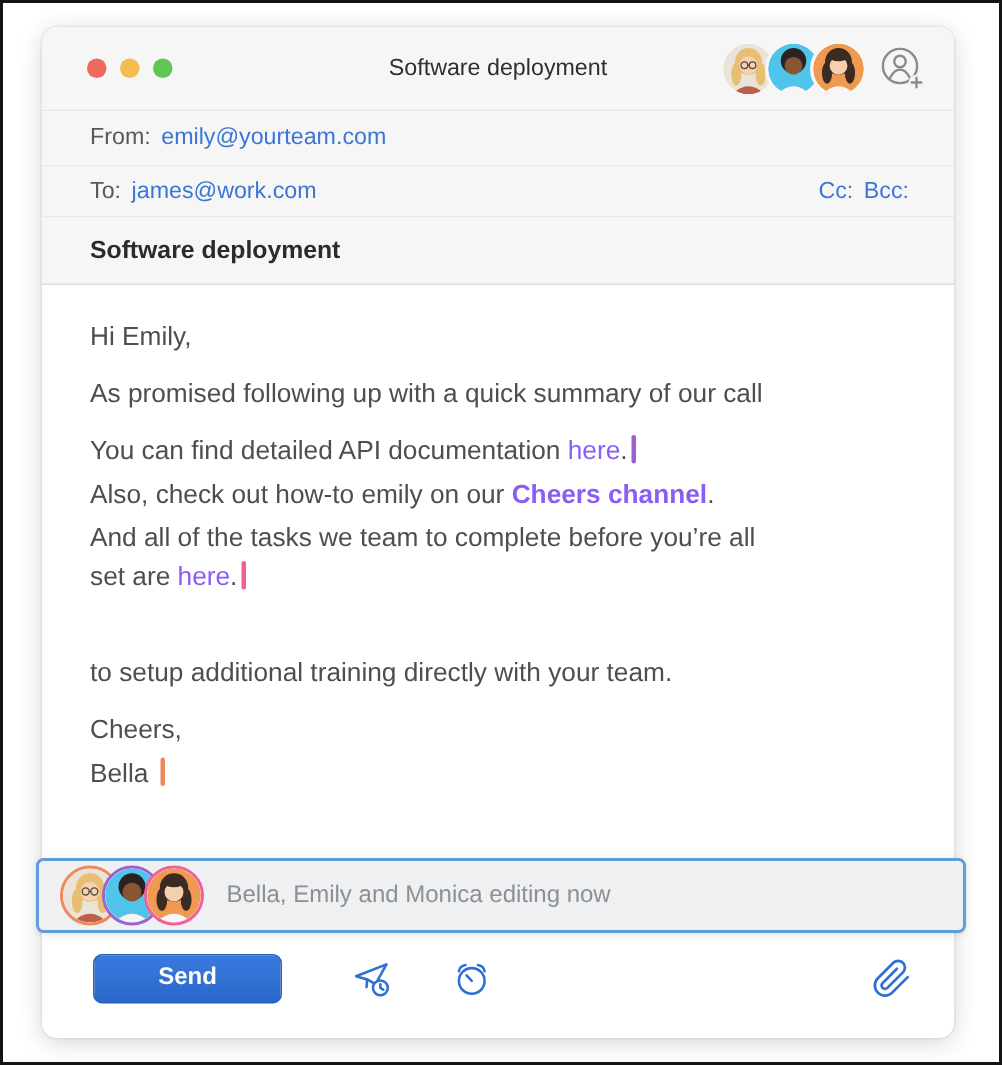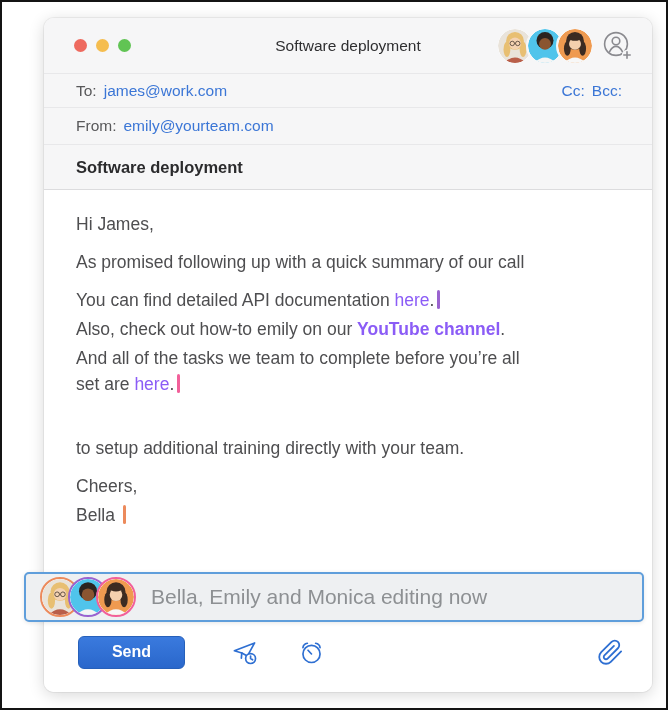--- a/index.html
+++ b/index.html
@@ -1,17 +1,17 @@
 <!DOCTYPE html>
 <html><head>
 <meta charset="utf-8">
 <style>
   html,body{margin:0;padding:0;background:#fff;font-family:"Liberation Sans","DejaVu Sans",sans-serif;}
   .frame{position:relative;width:664px;height:706px;border:2px solid #141414;background:#fff;overflow:hidden;}
-  .window{position:absolute;left:42px;top:16px;width:608px;height:674px;background:#fff;border-radius:10px;
+  .window{position:absolute;left:26px;top:16px;width:608px;height:674px;background:#fff;border-radius:10px;
           box-shadow:0 3px 16px rgba(0,0,0,.16),0 0 0 1px rgba(0,0,0,.05);}
   
   .titlebar{position:relative;height:56px;background:#f6f6f7;border-radius:10px 10px 0 0;
             border-bottom:1px solid #e8e8ea;display:flex;align-items:center;padding:0 18px 0 30px;box-sizing:border-box;}
   .lights{display:flex;gap:9px;z-index:2;}
   .light{width:13px;height:13px;border-radius:50%;}
   .tb-title{position:absolute;left:0;right:0;text-align:center;font-size:15.5px;color:#2f2f31;}
   .tb-avatars{margin-left:auto;display:flex;align-items:center;z-index:2;}
   .av-wrap{width:34px;height:34px;border-radius:50%;border:2px solid #f6f6f7;margin-left:-8px;background:#fff;overflow:hidden;}
   .av-wrap:first-child{margin-left:0;}
@@ -33,25 +33,25 @@
   .mailbody a.semi{font-weight:600;}
   .caret{display:inline-block;width:3px;height:19px;border-radius:1.5px;margin-left:3px;vertical-align:-3px;}
   
   .banner{position:absolute;left:22px;top:570px;width:620px;height:50px;box-sizing:border-box;
           background:#eef0f2;border:2px solid #5f9edb;border-radius:5px;display:flex;align-items:center;
           padding:0 14px;z-index:6;box-shadow:0 1px 4px rgba(0,0,0,.10);}
   .b-avatar{width:40px;height:40px;box-sizing:border-box;border-radius:50%;border:2px solid #999;
             margin-left:-12px;background:#fff;overflow:hidden;flex:none;}
   .b-avatar:first-child{margin-left:0;}
   .b-avatar svg{display:block;width:100%;height:100%;}
-  .banner-text{margin-left:15px;font-size:21px;color:#8d9093;}
+  .banner-text{margin-left:15px;font-size:16px;color:#8d9093;}
   
   .toolbar{position:absolute;left:0;right:0;bottom:0;height:66px;display:flex;align-items:center;
            padding:0 28px 14px 34px;box-sizing:border-box;background:#fff;border-radius:0 0 10px 10px;}
-  .send-btn{width:107px;height:33px;border:1px solid #2660ba;border-radius:6px;
+  .send-btn{width:126px;height:33px;border:1px solid #2660ba;border-radius:6px;
             background:linear-gradient(#3a7ade,#2a67cb);color:#fff;font-size:16px;font-weight:600;
             display:flex;align-items:center;justify-content:center;cursor:pointer;
             font-family:"Liberation Sans","DejaVu Sans",sans-serif;}
   .tool-icon{width:27px;height:27px;margin-left:40px;cursor:pointer;flex:none;}
   .tool-icon.first{margin-left:46px;}
   .tool-icon.right{margin-left:auto;}
   .tool-icon svg{display:block;width:100%;height:100%;}
 </style>
 </head>
 <body>
@@ -125,39 +125,39 @@
             <circle cx="14" cy="14" r="11.4"></circle>
             <circle cx="14" cy="11" r="3.8"></circle>
             <path d="M7.6 21.6 Q10.2 16.4 14 16.4 Q17.8 16.4 20.4 21.6"></path>
             <circle cx="25" cy="25" r="5.2" fill="#f6f6f7" stroke="none"></circle>
             <path d="M25 21.8 V28.2 M21.8 25 H28.2"></path>
           </svg>
         </span>
       </div>
     </div>
 
+    <div class="row row-from">
+      <span>From:</span>
+      <span class="addr">emily@yourteam.com</span>
+    </div>
     <div class="row row-to">
       <span>To:</span>
       <span class="addr">james@work.com</span>
       <span class="ccbcc">
         <span>Cc:</span>
         <span>Bcc:</span>
       </span>
     </div>
-    <div class="row row-from">
-      <span>From:</span>
-      <span class="addr">emily@yourteam.com</span>
-    </div>
     <div class="row-subject">Software deployment</div>
 
     <div class="mailbody">
-      <p>Hi James,</p>
+      <p>Hi Emily,</p>
       <p><span>As promised following up with a quick summary of our call</span><br></p>
       <p class="tight"><span>You can find detailed API documentation </span><a>here</a><span>.</span><span class="caret" style="background-color: rgb(154, 99, 207);"></span></p>
-      <p class="tight"><span>Also, check out how-to emily on our </span><a class="semi">YouTube channel</a><span>.</span></p>
+      <p class="tight"><span>Also, check out how-to emily on our </span><a class="semi">Cheers channel</a><span>.</span></p>
       <p><span>And all of the tasks we team to complete before you’re all</span><br><span>set are </span><a>here</a><span>.</span><span class="caret" style="background-color: rgb(242, 96, 154);"></span></p>
       <p><br><span>to setup additional training directly with your team.</span></p>
       <p class="tight">Cheers,</p>
       <p><span>Bella</span> <span class="caret" style="background-color: rgb(236, 138, 92);"></span></p>
     </div>
 
     <div class="toolbar">
       <button class="send-btn">Send</button>
       <span class="tool-icon first">
         <svg viewBox="0 0 24 24" fill="none" stroke="#2e6fd2" stroke-width="1.5" stroke-linejoin="round" stroke-linecap="round">

